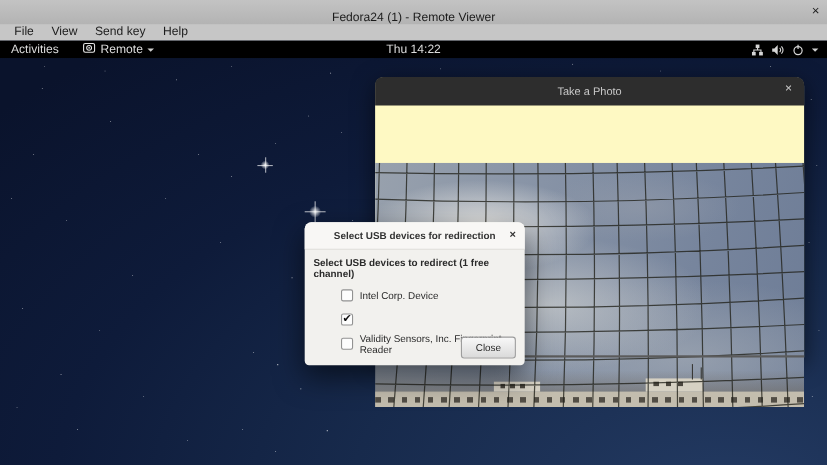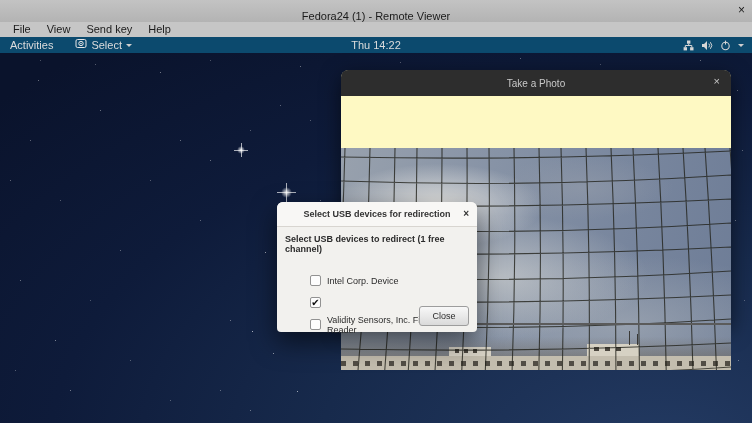--- a/index.html
+++ b/index.html
@@ -14,21 +14,21 @@
     font-size:11px; color:#1b1b1b; }
   .titlebar .win-close { position:absolute; right:7px; top:1px; font-size:12px;
     color:#1b1b1b; cursor:default; line-height:19px; }
   .menubar { position:absolute; top:22px; left:0; width:752px; height:15px;
     background:#c6c6c6; display:flex; align-items:center; padding-left:8px;
     font-size:11px; color:#1b1b1b; }
   .menubar .menu-item { padding:11px 5px; margin-right:6px; line-height:15px; }
 
   
   .topbar { position:absolute; top:37px; left:0; width:752px; height:16px;
-    background:#0c4a6e; color:#dcdcdc; font-size:11px; display:flex; align-items:center; }
+    background:#000000; color:#dcdcdc; font-size:11px; display:flex; align-items:center; }
   .activities { margin-left:10px; line-height:16px; }
   .appmenu { margin-left:22px; display:flex; align-items:center; gap:4px; }
   .caret-down { width:0; height:0; border:3px solid transparent; border-top-color:#cfcfcf; margin-top:4px; }
   .clock { position:absolute; left:50%; transform:translateX(-50%); line-height:16px; }
   .status-area { position:absolute; right:8px; top:0; height:16px; display:flex; align-items:center; gap:7px; }
   .status-area svg { display:block; }
 
   
   .desktop { position:absolute; top:53px; left:0; width:752px; height:370px;
     background:
@@ -99,21 +99,21 @@
 
   
   .usb-dlg { position:absolute; left:277px; top:202px; width:200px; height:130px;
     background:#f2f1ee; border-radius:6px 6px 4px 4px; box-shadow:0 10px 26px rgba(0,0,0,.55);
     font-size:9px; color:#2b2b2b; }
   .dlg-head { height:25px; background:#f8f7f5; border-bottom:1px solid #d8d5d0;
     border-radius:6px 6px 0 0; display:flex; align-items:center; justify-content:center;
     font-weight:bold; position:relative; color:#333; }
   .dlg-head .win-close { position:absolute; right:8px; top:6px; font-weight:bold; color:#333; font-size:10px; }
   .dlg-body { padding:7px 8px 0 8px; }
-  .dlg-heading { font-weight:bold; margin-bottom:20px; color:#2b2b2b; }
+  .dlg-heading { font-weight:bold; margin-bottom:8px; color:#2b2b2b; }
   .dev-row { display:flex; align-items:center; gap:6px; margin:0 0 9px 13px; height:13px;padding-left:12px; }
   .cb { width:11px; height:11px; background:#fdfdfd; border:1px solid #929292; border-radius:2px;
     display:flex; align-items:center; justify-content:center;
     font-size:10px; line-height:1; color:#0e0e0e; font-weight:bold; flex:0 0 auto; }
   .dlg-close-btn { position:absolute; right:8px; bottom:6px; width:50px; height:20px;
     background:linear-gradient(#f8f8f8,#dadada); border:1px solid #9d9d9d; border-radius:3px;
     display:flex; align-items:center; justify-content:center; font-size:9px; color:#2b2b2b; }
 </style>
 </head>
 <body>
@@ -133,21 +133,21 @@
 <div class="topbar">
   <span class="activities">Activities</span>
   <span class="appmenu">
     <span>
       <svg width="12" height="12" viewBox="0 0 12 12">
         <rect x="1" y="1.5" width="10" height="8" rx="1.5" fill="none" stroke="#e6e6e6" stroke-width="1"></rect>
         <circle cx="6" cy="5.5" r="2.2" fill="none" stroke="#e6e6e6" stroke-width="1"></circle>
         <circle cx="6" cy="5.5" r="0.8" fill="#e6e6e6"></circle>
       </svg>
     </span>
-    <span>Select</span>
+    <span>Remote</span>
     <span class="caret-down"></span>
   </span>
   <span class="clock">Thu 14:22</span>
   <span class="status-area">
     <span>
       <svg width="11" height="11" viewBox="0 0 11 11">
         <rect x="4" y="0.5" width="3.4" height="3.2" fill="#d6d6d6"></rect>
         <rect x="0.6" y="7.2" width="3.4" height="3.2" fill="#d6d6d6"></rect>
         <rect x="7.1" y="7.2" width="3.4" height="3.2" fill="#d6d6d6"></rect>
         <path d="M5.7 3.7v1.8M2.3 7.2V5.5h6.5v1.7" stroke="#d6d6d6" stroke-width="1" fill="none"></path>

